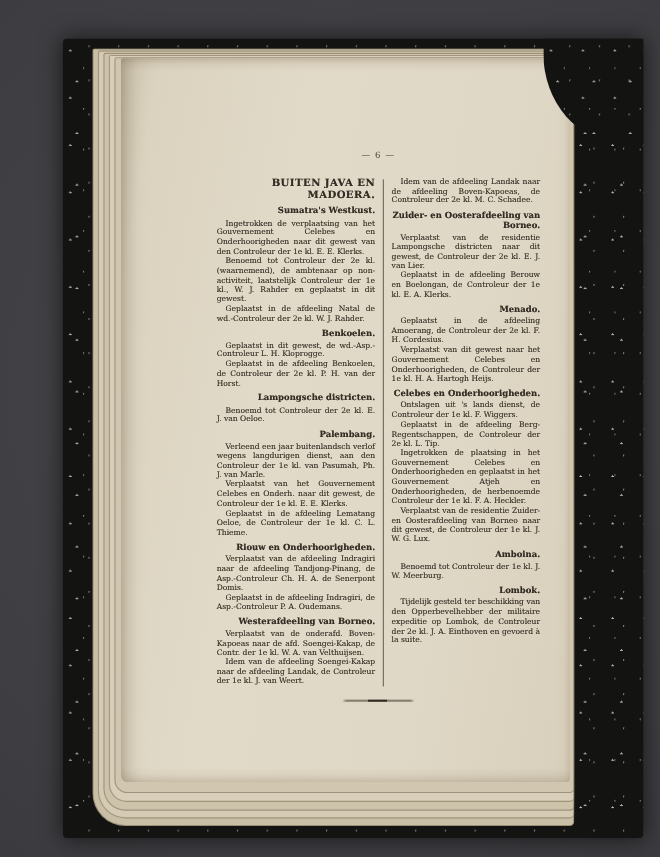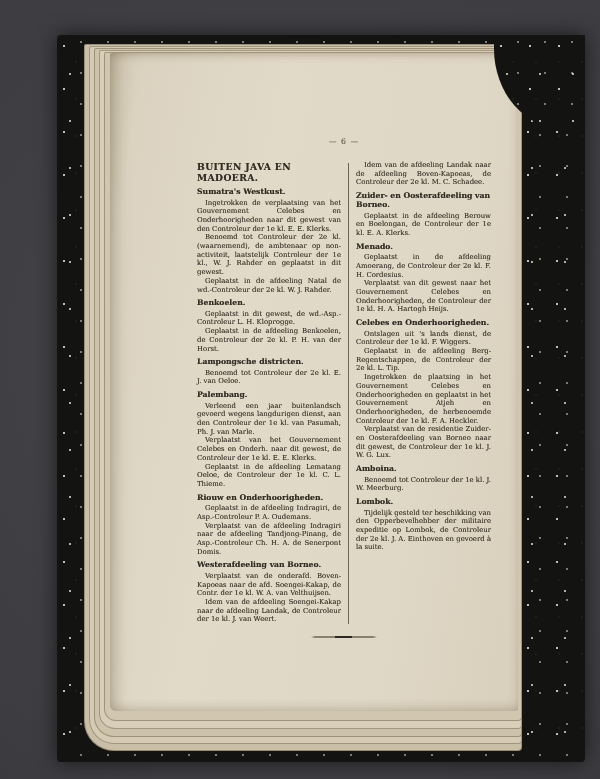--- a/index.html
+++ b/index.html
@@ -47,21 +47,21 @@
     letter-spacing:1px;color:#494135;}
 
   .columns{display:flex;margin-top:15px;align-items:stretch;}
   .col{font-size:6.9px;line-height:8.7px;}
   .col-left{width:144px;}
   .col-right{width:135px;}
   .col-divider{width:1px;background:#6e6556;margin:2px 7px 0 7px;}
 
   .para{margin:0;text-align:justify;text-indent:8px;
     text-shadow:0 0 .4px rgba(61,54,44,.55);}
-  .heading{text-align:left;font-weight:bold;color:#332d24;
+  .heading{text-align:right;font-weight:bold;color:#332d24;
     text-shadow:0 0 .4px rgba(51,45,36,.6);}
   .heading-main{font-size:9.2px;line-height:11px;letter-spacing:.4px;margin:0 0 3px 0;}
   .heading-section{font-size:7.7px;line-height:9px;margin:4px 0 2.5px 0;}
 
   .end-rule{margin:12px auto 0 auto;width:66px;height:2px;
     background:linear-gradient(90deg,rgba(62,55,45,.0),rgba(62,55,45,.55) 6%,
       rgba(62,55,45,.55) 36%, #2e2922 36%, #2e2922 62%,
       rgba(62,55,45,.55) 62%, rgba(62,55,45,.55) 94%, rgba(62,55,45,0));}
 </style>
 </head>
@@ -86,34 +86,35 @@
             <div class="heading heading-section">Sumatra's Westkust.</div>
             <p class="para">Ingetrokken de verplaatsing van het Gouvernement Celebes en Onderhoorigheden naar dit gewest van den Controleur der 1e kl. E. E. Klerks.</p>
             <p class="para">Benoemd tot Controleur der 2e kl. (waarnemend), de ambtenaar op non-activiteit, laatstelijk Controleur der 1e kl., W. J. Rahder en geplaatst in dit gewest.</p>
             <p class="para">Geplaatst in de afdeeling Natal de wd.-Controleur der 2e kl. W. J. Rahder.</p>
             <div class="heading heading-section">Benkoelen.</div>
             <p class="para">Geplaatst in dit gewest, de wd.-Asp.-Controleur L. H. Kloprogge.</p>
             <p class="para">Geplaatst in de afdeeling Benkoelen, de Controleur der 2e kl. P. H. van der Horst.</p>
             <div class="heading heading-section">Lampongsche districten.</div>
             <p class="para">Benoemd tot Controleur der 2e kl. E. J. van Oeloe.</p>
             <div class="heading heading-section">Palembang.</div>
-            <p class="para">Verleend een jaar buitenlandsch gevoerd wegens langdurigen dienst, aan den Controleur der 1e kl. van Pasumah, Ph. J. van Marle.</p>
+            <p class="para">Verleend een jaar buitenlandsch verlof wegens langdurigen dienst, aan den Controleur der 1e kl. van Pasumah, Ph. J. van Marle.</p>
             <p class="para">Verplaatst van het Gouvernement Celebes en Onderh. naar dit gewest, de Controleur der 1e kl. E. E. Klerks.</p>
             <p class="para">Geplaatst in de afdeeling Lematang Oeloe, de Controleur der 1e kl. C. L. Thieme.</p>
             <div class="heading heading-section">Riouw en Onderhoorigheden.</div>
+            <p class="para">Verplaatst van de afdeeling Indragiri naar de afdeeling Tandjong-Pinang, de Asp.-Controleur Ch. H. A. de Senerpont Domis.</p>
             <p class="para">Geplaatst in de afdeeling Indragiri, de Asp.-Controleur P. A. Oudemans.</p>
-            <p class="para">Verplaatst van de afdeeling Indragiri naar de afdeeling Tandjong-Pinang, de Asp.-Controleur Ch. H. A. de Senerpont Domis.</p>
             <div class="heading heading-section">Westerafdeeling van Borneo.</div>
             <p class="para">Verplaatst van de onderafd. Boven-Kapoeas naar de afd. Soengei-Kakap, de Contr. der 1e kl. W. A. van Velthuijsen.</p>
             <p class="para">Idem van de afdeeling Soengei-Kakap naar de afdeeling Landak, de Controleur der 1e kl. J. van Weert.</p>
           </div>
         <div class="col-divider"></div>
         <div class="col col-right">
             <p class="para">Idem van de afdeeling Landak naar de afdeeling Boven-Kapoeas, de Controleur der 2e kl. M. C. Schadee.</p>
             <div class="heading heading-section">Zuider- en Oosterafdeeling van Borneo.</div>
+            <p class="para">Verplaatst van de residentie Lampongsche districten naar dit gewest, de Controleur der 2e kl. E. J. van Lier.</p>
             <p class="para">Geplaatst in de afdeeling Berouw en Boelongan, de Controleur der 1e kl. E. A. Klerks.</p>
             <div class="heading heading-section">Menado.</div>
             <p class="para">Geplaatst in de afdeeling Amoerang, de Controleur der 2e kl. F. H. Cordesius.</p>
             <p class="para">Verplaatst van dit gewest naar het Gouvernement Celebes en Onderhoorigheden, de Controleur der 1e kl. H. A. Hartogh Heijs.</p>
             <div class="heading heading-section">Celebes en Onderhoorigheden.</div>
             <p class="para">Ontslagen uit 's lands dienst, de Controleur der 1e kl. F. Wiggers.</p>
             <p class="para">Geplaatst in de afdeeling Berg-Regentschappen, de Controleur der 2e kl. L. Tip.</p>
             <p class="para">Ingetrokken de plaatsing in het Gouvernement Celebes en Onderhoorigheden en geplaatst in het Gouvernement Atjeh en Onderhoorigheden, de herbenoemde Controleur der 1e kl. F. A. Heckler.</p>
             <p class="para">Verplaatst van de residentie Zuider- en Oosterafdeeling van Borneo naar dit gewest, de Controleur der 1e kl. J. W. G. Lux.</p>
             <div class="heading heading-section">Amboina.</div>

